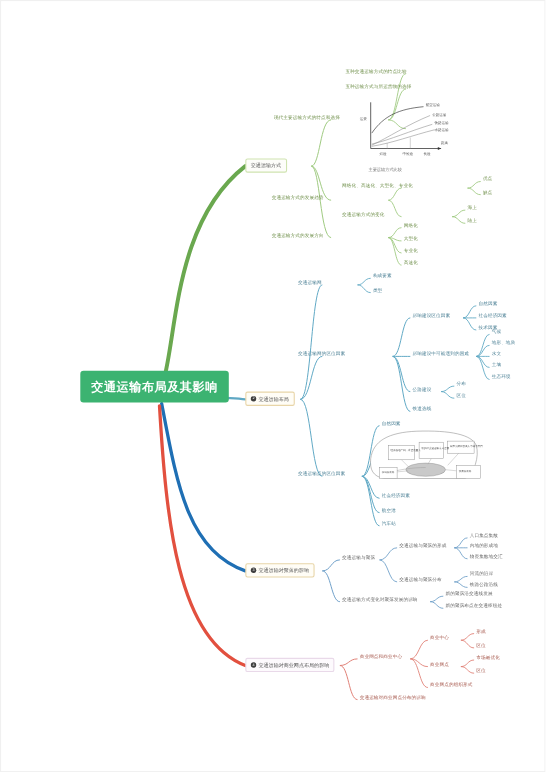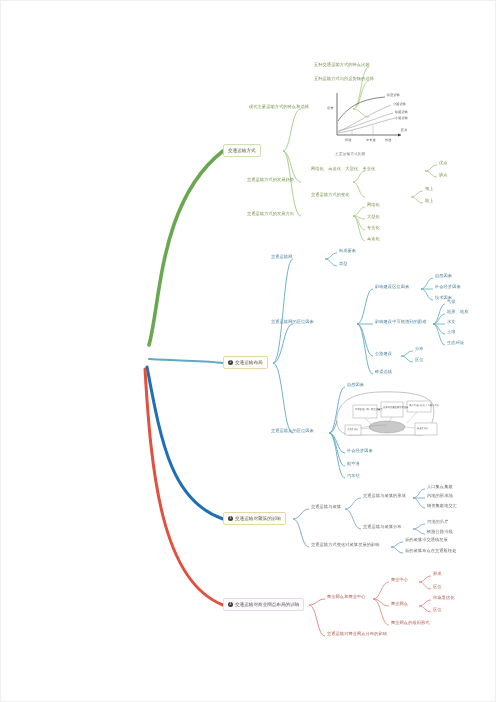--- a/index.html
+++ b/index.html
@@ -152,20 +152,21 @@
       <path d="M372 598 C380 598 380 581 388 581" stroke="#e08075" stroke-width=".8" fill="none"></path>
       <path d="M372 598 C380 598 380 605 388 605" stroke="#e08075" stroke-width=".8" fill="none"></path>
       <path d="M372 598 C380 598 380 624 388 624" stroke="#e08075" stroke-width=".8" fill="none"></path>
 
       <path d="M418 581 C424 581 424 575 430 575" stroke="#e08075" stroke-width=".8" fill="none"></path>
       <path d="M418 581 C424 581 424 588 430 588" stroke="#e08075" stroke-width=".8" fill="none"></path>
       <path d="M418 605 C424 605 424 599 430 599" stroke="#e08075" stroke-width=".8" fill="none"></path>
       <path d="M418 605 C424 605 424 611 430 611" stroke="#e08075" stroke-width=".8" fill="none"></path>
     </svg>
 
+    <div class="node root">交通运输布局及其影响</div>
 
     <div class="node l1 green" style="left:222px;top:143px;">
       <span class="txt">交通运输方式</span>
     </div>
 
     <div class="node leaf g" style="left:248px;top:104px;">现代主要运输方式的特点和选择</div>
     <div class="node leaf g" style="left:313px;top:62px;">五种交通运输方式的特点比较</div>
     <div class="node leaf g" style="left:313px;top:76px;">五种运输方式与所运货物的选择</div>
 
     <div class="minichart">

